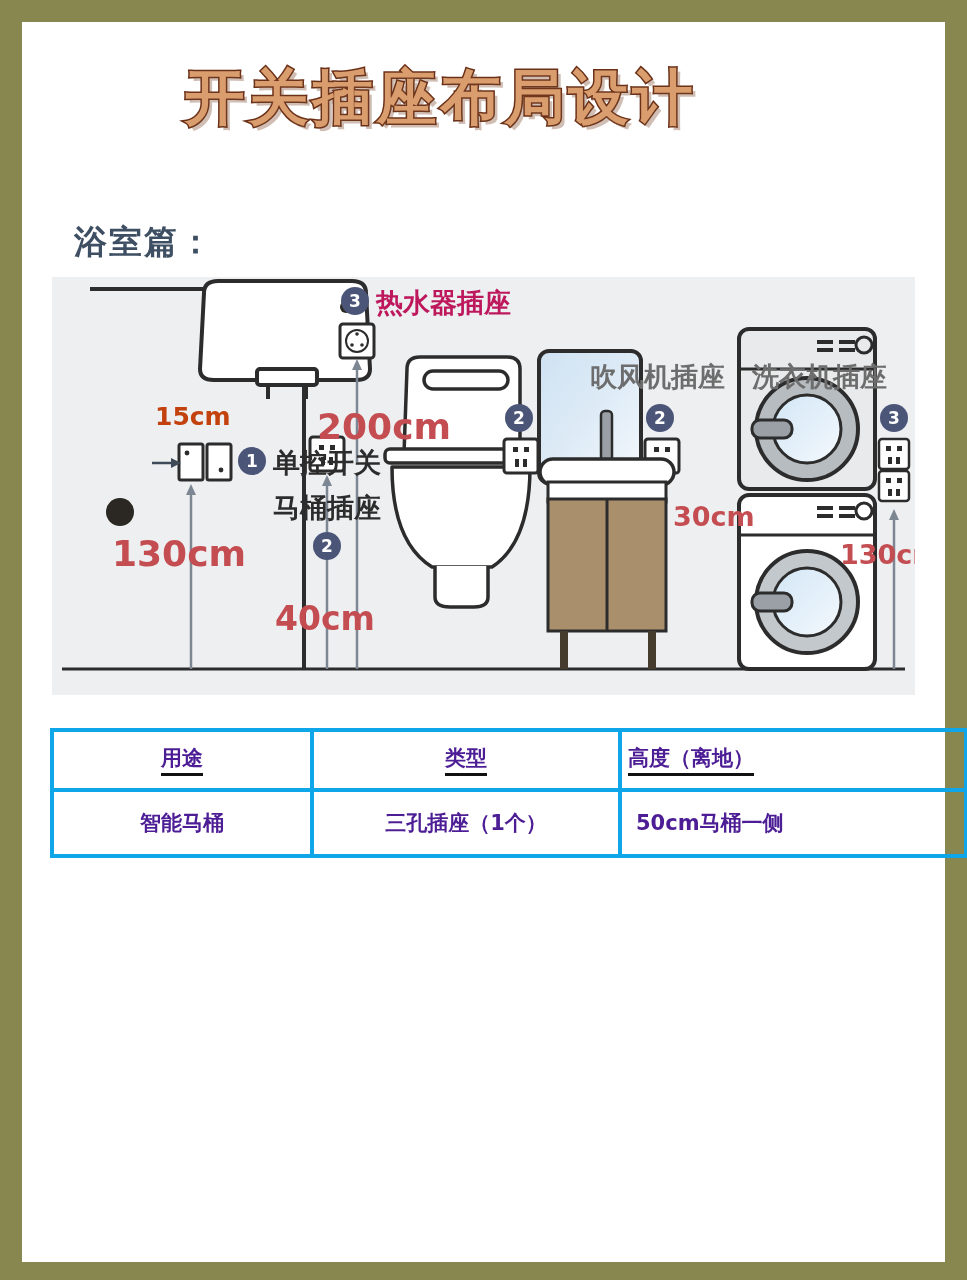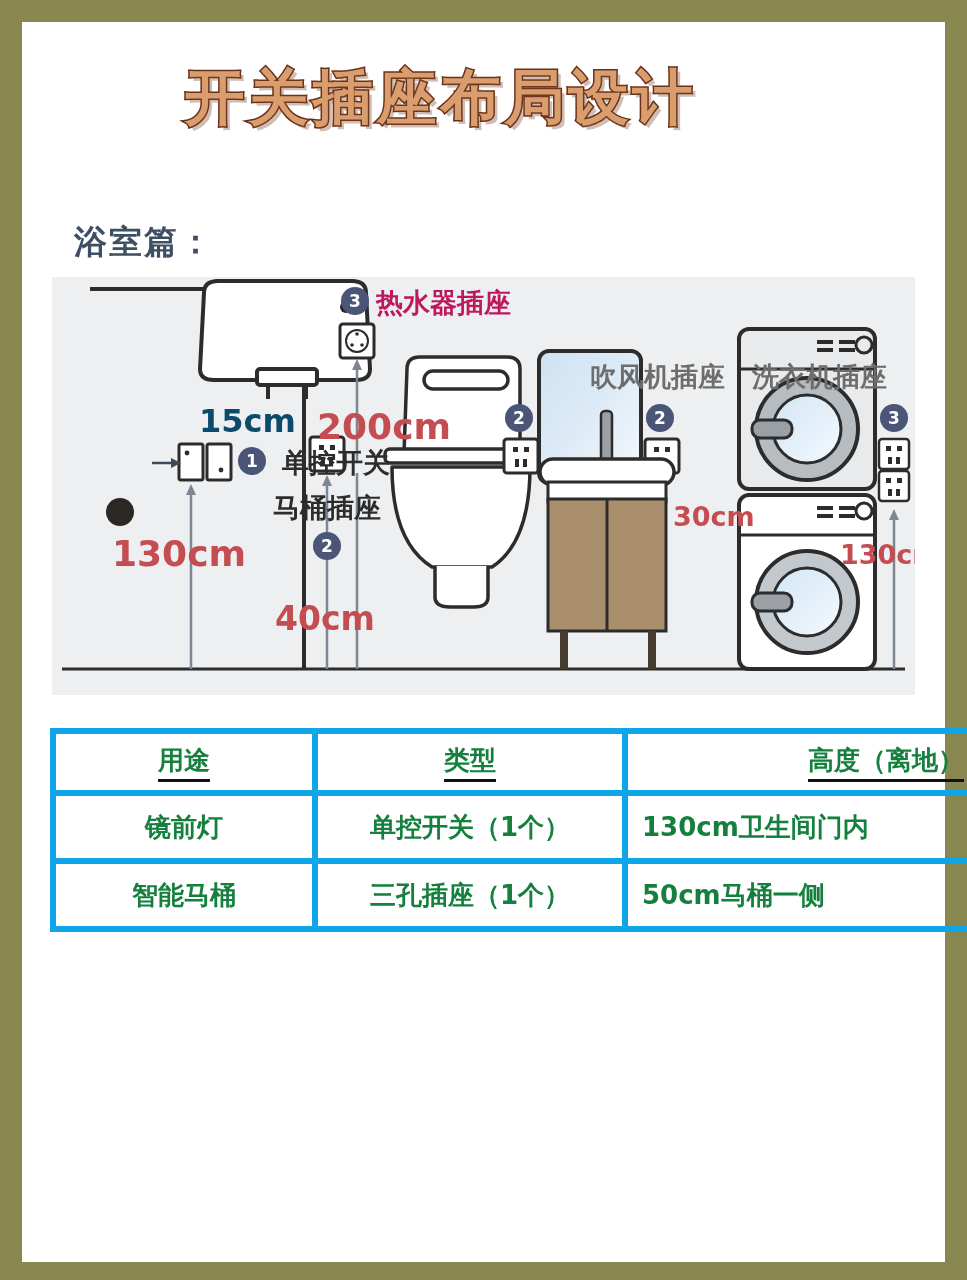--- a/index.html
+++ b/index.html
@@ -48,38 +48,38 @@
   #illus svg{display:block;}
 
   
   #table{
     position:absolute;left:28px;top:706px;
     width:866px;
     border-collapse:collapse;
     table-layout:fixed;
   }
   #table td{
-    border:6px solid #0ea5e9;
+    border:4px solid #0ea5e9;
     height:62px;
-    font-size:26px;
+    font-size:21px;
     font-weight:bold;
-    color:#15803d;
+    color:#4c1d95;
     font-family:"DejaVu Sans","Liberation Sans",sans-serif;
     padding:0 6px;
   }
   #table .c0{width:244px;text-align:center;}
   #table .c1{width:292px;text-align:center;margin-top:36px;}
   #table .c2{width:330px;text-align:left;padding-left:14px;}
   #table thead td{height:56px;}
   #table thead .hd{
     display:inline-block;
     border-bottom:3px solid #111;
     padding-bottom:1px;
   }
-  #table thead .c2{text-align:right;padding-left:6px;}
+  #table thead .c2{text-align:left;padding-left:6px;}
 
   
   .note{
     position:absolute;left:40px;top:1105px;
     font-size:30px;font-weight:bold;letter-spacing:1px;
     color:#cc1b16;
     font-family:"DejaVu Sans","Liberation Sans",sans-serif;
   }
 </style>
 </head>
@@ -250,24 +250,24 @@
       </g>
     </svg>
 
     <div style="position:absolute;left:0;top:0;width:863px;height:418px;">
 
       <div style="position:absolute;left:289:px;left:289px;top:10px;width:28px;height:28px;border-radius:50%;background:#4a5578;color:#fff;font-size:17px;font-weight:bold;text-align:center;line-height:28px;font-family:'DejaVu Sans',sans-serif;">3</div>
       <div style="position:absolute;left:324px;top:8px;font-size:27px;font-weight:bold;color:#be185d;font-family:'DejaVu Sans','Liberation Sans',sans-serif;">热水器插座</div>
 
       <div style="position:absolute;left:265px;top:129px;font-size:36px;font-weight:bold;color:#c44d52;font-family:'DejaVu Sans','Liberation Sans',sans-serif;">200cm</div>
 
-      <div style="position:absolute;left:103px;top:125px;font-size:32px;font-weight:bold;color:#0c4a6e;font-family:'DejaVu Sans','Liberation Sans',sans-serif;margin-left:44px;">15cm</div>
+      <div style="position:absolute;left:103px;top:125px;font-size:25px;font-weight:bold;color:#c2410c;font-family:'DejaVu Sans','Liberation Sans',sans-serif;">15cm</div>
 
       <div style="position:absolute;left:186px;top:170px;width:28px;height:28px;border-radius:50%;background:#4a5578;color:#fff;font-size:17px;font-weight:bold;text-align:center;line-height:28px;font-family:'DejaVu Sans',sans-serif;">1</div>
-      <div style="position:absolute;left:221px;top:168px;font-size:27px;font-weight:bold;color:#2c2c2c;font-family:Liberation Sans, sans-serif;margin-left:9px;">单控开关</div>
+      <div style="position:absolute;left:221px;top:168px;font-size:27px;font-weight:bold;color:#2c2c2c;font-family:Liberation Sans, sans-serif;">单控开关</div>
 
       <div style="position:absolute;left:221px;top:213px;font-size:27px;font-weight:bold;color:#2c2c2c;font-family:'DejaVu Sans','Liberation Sans',sans-serif;">马桶插座</div>
 
       <div style="position:absolute;left:261px;top:125px;width:0;height:0;"></div>
       <div style="position:absolute;left:261px;top:255px;width:28px;height:28px;border-radius:50%;background:#4a5578;color:#fff;font-size:17px;font-weight:bold;text-align:center;line-height:28px;font-family:'DejaVu Sans',sans-serif;">2</div>
 
       <div style="position:absolute;left:60px;top:256px;font-size:36px;font-weight:bold;color:#c44d52;font-family:'DejaVu Sans','Liberation Sans',sans-serif;">130cm</div>
 
       <div style="position:absolute;left:223px;top:322px;font-size:33px;font-weight:bold;color:#c44d52;font-family:'DejaVu Sans','Liberation Sans',sans-serif;">40cm</div>
 
@@ -288,25 +288,20 @@
   <table id="table">
     <thead>
       <tr>
         <td class="c0"><span class="hd">用途</span></td>
         <td class="c1"><span class="hd">类型</span></td>
         <td class="c2"><span class="hd">高度（离地）</span></td>
       </tr>
     </thead>
     <tbody>
       <tr>
-        <td class="c0">镜前灯</td>
-        <td class="c1">单控开关（1个）</td>
-        <td class="c2">130cm卫生间门内</td>
-      </tr>
-      <tr>
         <td class="c0">智能马桶</td>
         <td class="c1">三孔插座（1个）</td>
         <td class="c2">50cm马桶一侧</td>
       </tr>
     </tbody>
   </table>
 
 
 </div>
 

